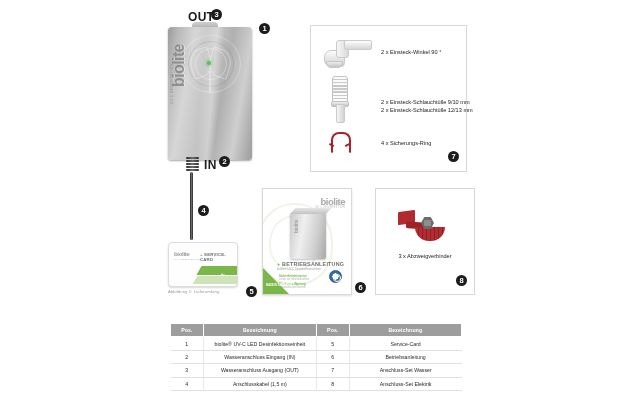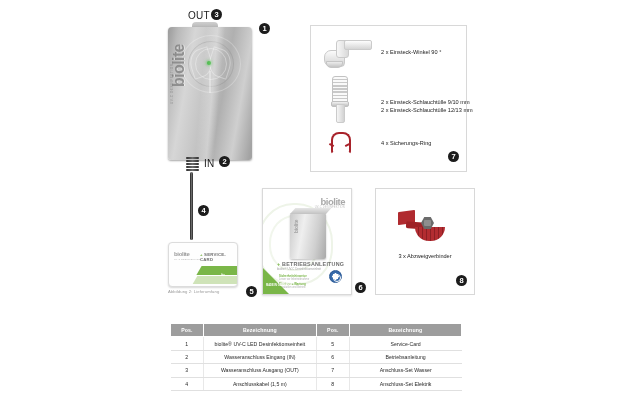--- a/index.html
+++ b/index.html
@@ -11,21 +11,21 @@
   }
   #stage{position:relative;width:640px;height:400px;}
 
   
   .badge{
     position:absolute;width:11px;height:11px;border-radius:50%;
     background:#1c1c1c;color:#ffffff;font-size:7.5px;line-height:11px;
     text-align:center;font-weight:bold;font-family:"Liberation Sans",sans-serif;
   }
 
-  .lbl{position:absolute;font-weight:normal;font-size:10px;color:#1c1c1c;letter-spacing:.3px;}
+  .lbl{position:absolute;font-weight:bold;font-size:12px;color:#1c1c1c;letter-spacing:.3px;}
 
   
   #device-group{position:absolute;left:164px;top:10px;width:110px;height:220px;}
   #device-body{
     position:absolute;left:4px;top:17px;width:84px;height:133px;
     border-radius:4px 4px 3px 3px;
     background:linear-gradient(100deg,#9a9a9a 0%,#b9b9b9 10%,#d6d6d6 26%,#c4c4c4 45%,#b0b0b0 62%,#cfcfcf 80%,#a3a3a3 97%);
     box-shadow:0 1px 2px rgba(0,0,0,.35);
     overflow:hidden;
   }

